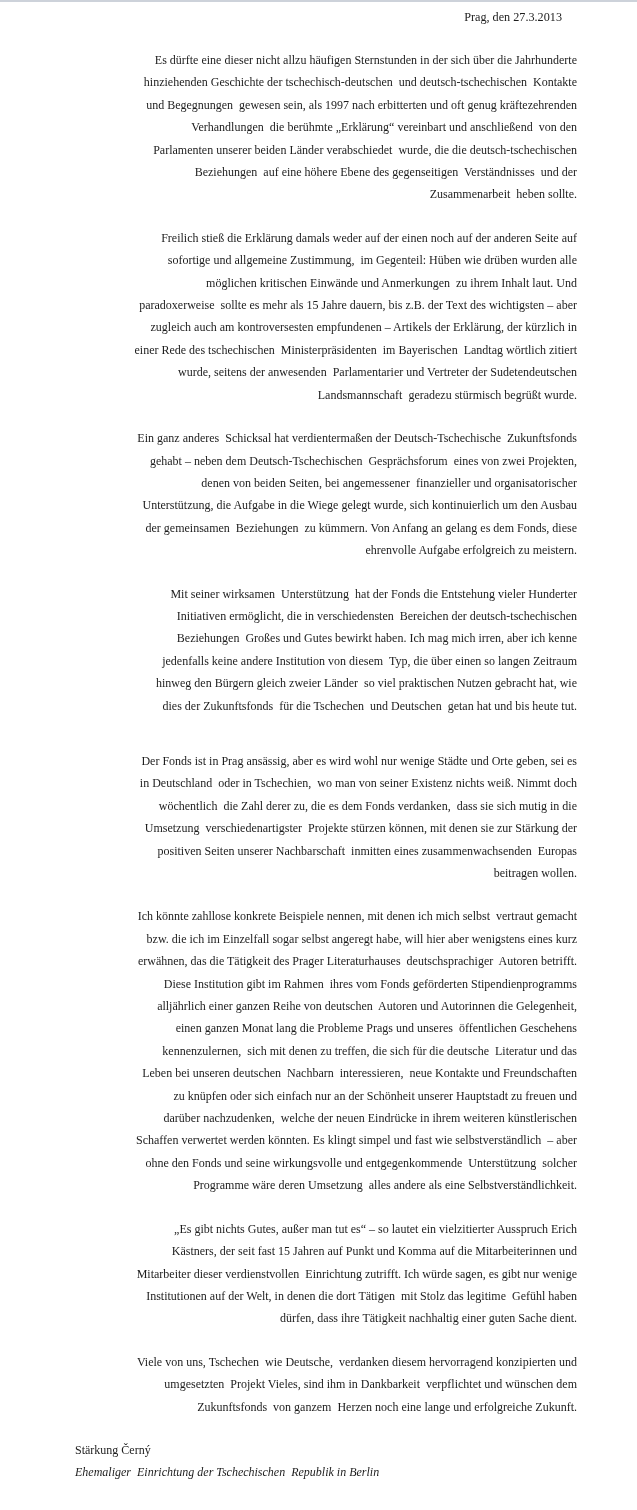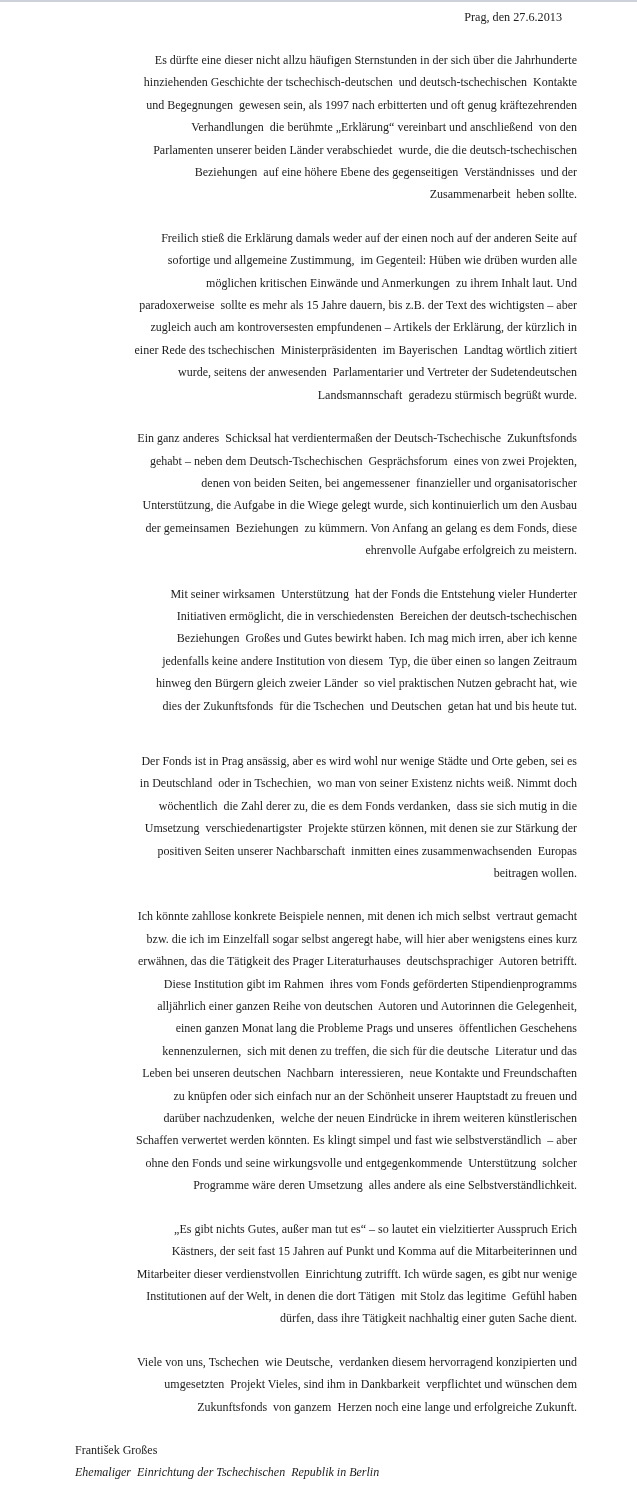--- a/index.html
+++ b/index.html
@@ -49,21 +49,21 @@
     font-style: italic;
     white-space: pre-wrap;
   }
 </style>
 </head>
 <body>
 
 <div class="page">
 
   <div class="date-wrap">
-    <span>Prag, den 27.6.2013</span>
+    <span>Prag, den 27.3.2013</span>
   </div>
 
   <div class="body-text">
     <p class="para">Es dürfte eine dieser nicht allzu häufigen Sternstunden in der sich über die Jahrhunderte
 hinziehenden Geschichte der tschechisch-deutschen  und deutsch-tschechischen  Kontakte
 und Begegnungen  gewesen sein, als 1997 nach erbitterten und oft genug kräftezehrenden
 Verhandlungen  die berühmte „Erklärung“ vereinbart und anschließend  von den
 Parlamenten unserer beiden Länder verabschiedet  wurde, die die deutsch-tschechischen
 Beziehungen  auf eine höhere Ebene des gegenseitigen  Verständnisses  und der
 Zusammenarbeit  heben sollte.</p>
@@ -109,18 +109,18 @@
     <p class="para">„Es gibt nichts Gutes, außer man tut es“ – so lautet ein vielzitierter Ausspruch Erich
 Kästners, der seit fast 15 Jahren auf Punkt und Komma auf die Mitarbeiterinnen und
 Mitarbeiter dieser verdienstvollen  Einrichtung zutrifft. Ich würde sagen, es gibt nur wenige
 Institutionen auf der Welt, in denen die dort Tätigen  mit Stolz das legitime  Gefühl haben
 dürfen, dass ihre Tätigkeit nachhaltig einer guten Sache dient.</p>
     <p class="para">Viele von uns, Tschechen  wie Deutsche,  verdanken diesem hervorragend konzipierten und
 umgesetzten  Projekt Vieles, sind ihm in Dankbarkeit  verpflichtet und wünschen dem
 Zukunftsfonds  von ganzem  Herzen noch eine lange und erfolgreiche Zukunft.</p>
 
     <div class="signature">
-      <div class="sig-name">František Großes</div>
+      <div class="sig-name">Stärkung Černý</div>
       <div class="sig-role">Ehemaliger  Einrichtung der Tschechischen  Republik in Berlin</div>
     </div>
   </div>
 
 </div>
 
 </body></html>

